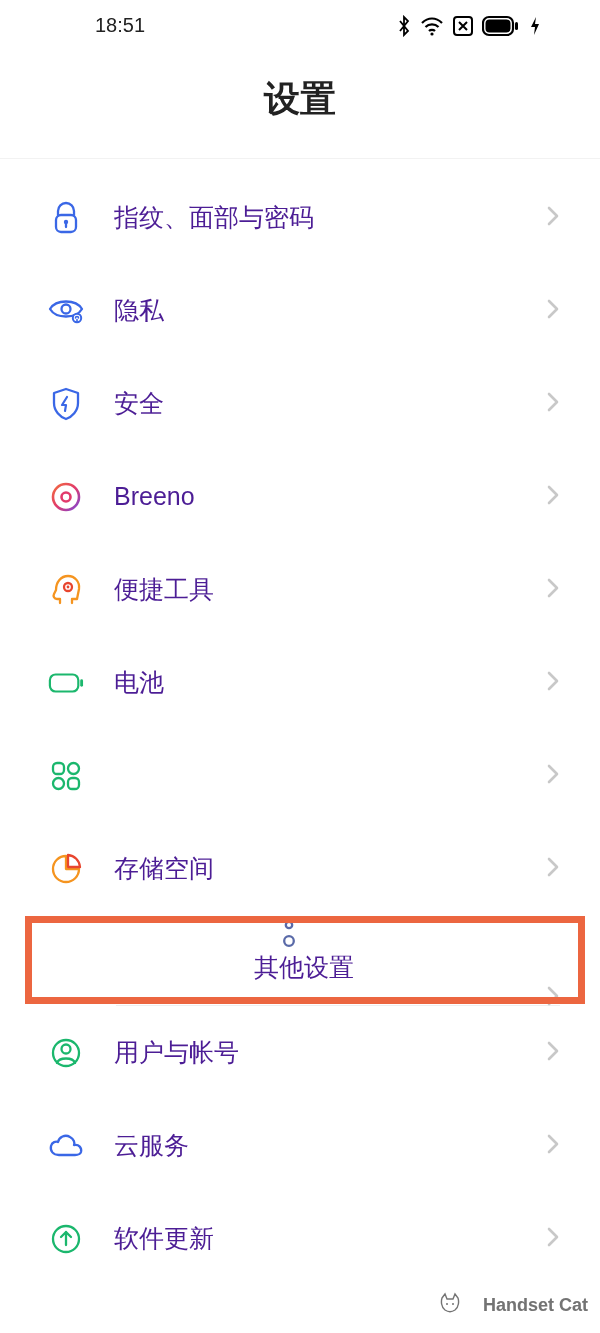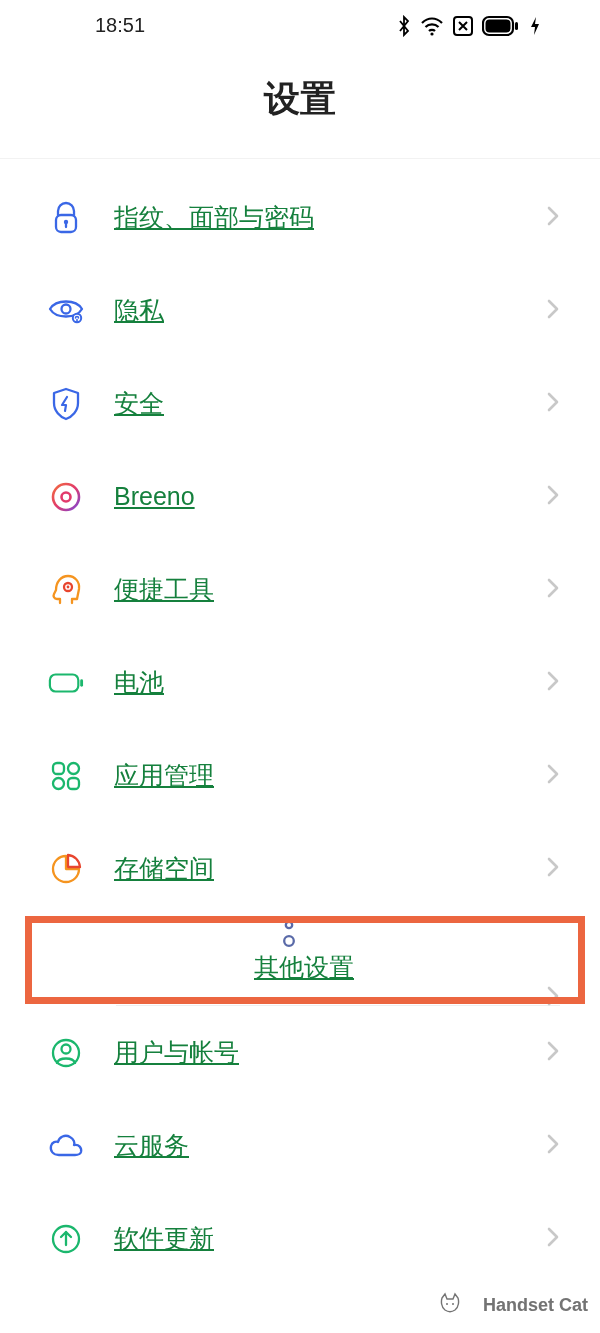--- a/index.html
+++ b/index.html
@@ -61,23 +61,22 @@
     width: 36px;
     height: 36px;
     display: flex;
     align-items: center;
     justify-content: center;
     margin-right: 30px;
     flex-shrink: 0;
   }
   .item-label {
     font-size: 25px;
-    color: #15803d;
+    color: #4c1d95;
     flex: 1;
-    text-decoration: underline;
   }
   .chevron {
     flex-shrink: 0;
     margin-left: auto;
   }
   .divider {
     height: 1px;
     background: #eeeeee;
     margin-left: 116px;
     margin-right: 40px;
@@ -225,21 +224,20 @@
     </div>
     <div class="settings-item">
       <span class="item-icon">
         <svg width="32" height="32" viewBox="0 0 32 32">
           <rect x="3" y="3" width="11" height="11" rx="4" fill="none" stroke="#1bb76d" stroke-width="2.3" stroke-linecap="round" stroke-linejoin="round"></rect>
           <rect x="18" y="3" width="11" height="11" rx="5.5" fill="none" stroke="#1bb76d" stroke-width="2.3" stroke-linecap="round" stroke-linejoin="round"></rect>
           <rect x="3" y="18" width="11" height="11" rx="5.5" fill="none" stroke="#1bb76d" stroke-width="2.3" stroke-linecap="round" stroke-linejoin="round"></rect>
           <rect x="18" y="18" width="11" height="11" rx="4" fill="none" stroke="#1bb76d" stroke-width="2.3" stroke-linecap="round" stroke-linejoin="round"></rect>
         </svg>
       </span>
-      <span class="item-label">应用管理</span>
       <span class="chevron"><svg width="14" height="24" viewBox="0 0 14 24">
           <path d="M3 4 L11 12 L3 20" fill="none" stroke="#c8c8c8" stroke-width="2.6" stroke-linecap="round" stroke-linejoin="round"></path>
         </svg></span>
     </div>
     <div class="settings-item">
       <span class="item-icon">
         <svg width="32" height="32" viewBox="0 0 32 32">
           <path d="M16 3 A13 13 0 1 0 29 16 L16 16 Z" fill="none" stroke="#f5941f" stroke-width="2.3" stroke-linecap="round" stroke-linejoin="round"></path>
           <path d="M18 2 A13 13 0 0 1 30 14 L18 14 Z" fill="none" stroke="#e8452e" stroke-width="2.3" stroke-linejoin="round"></path>
         </svg>

